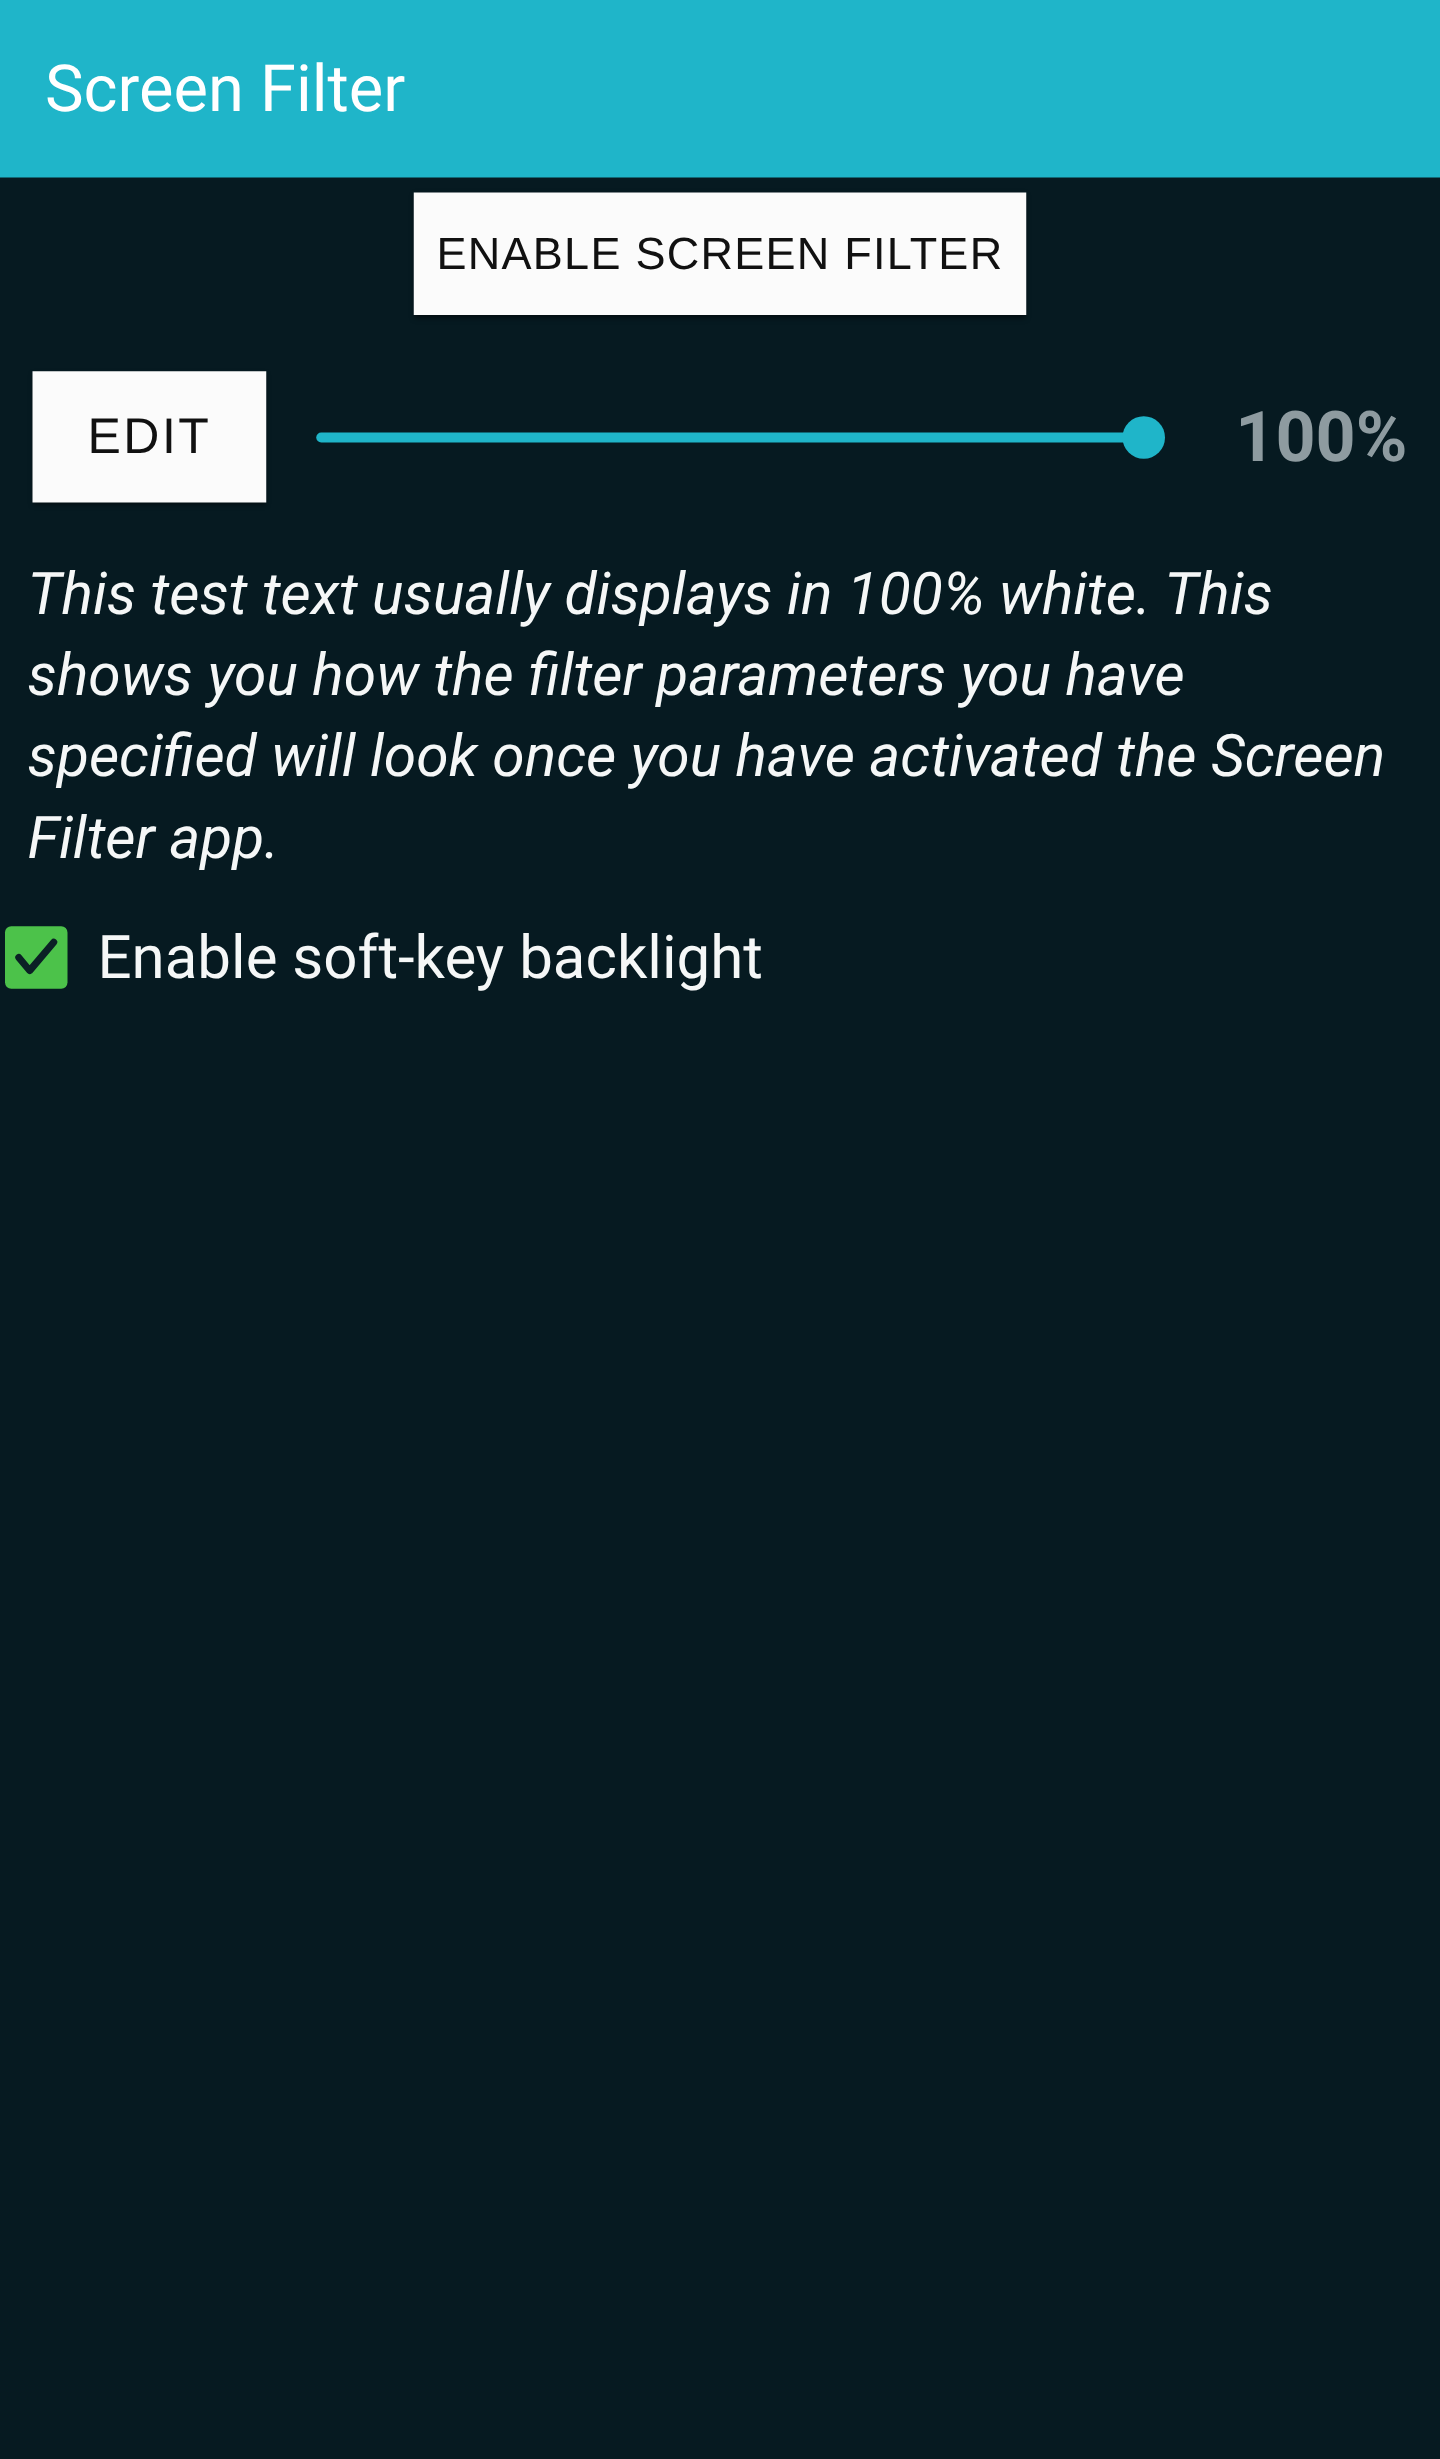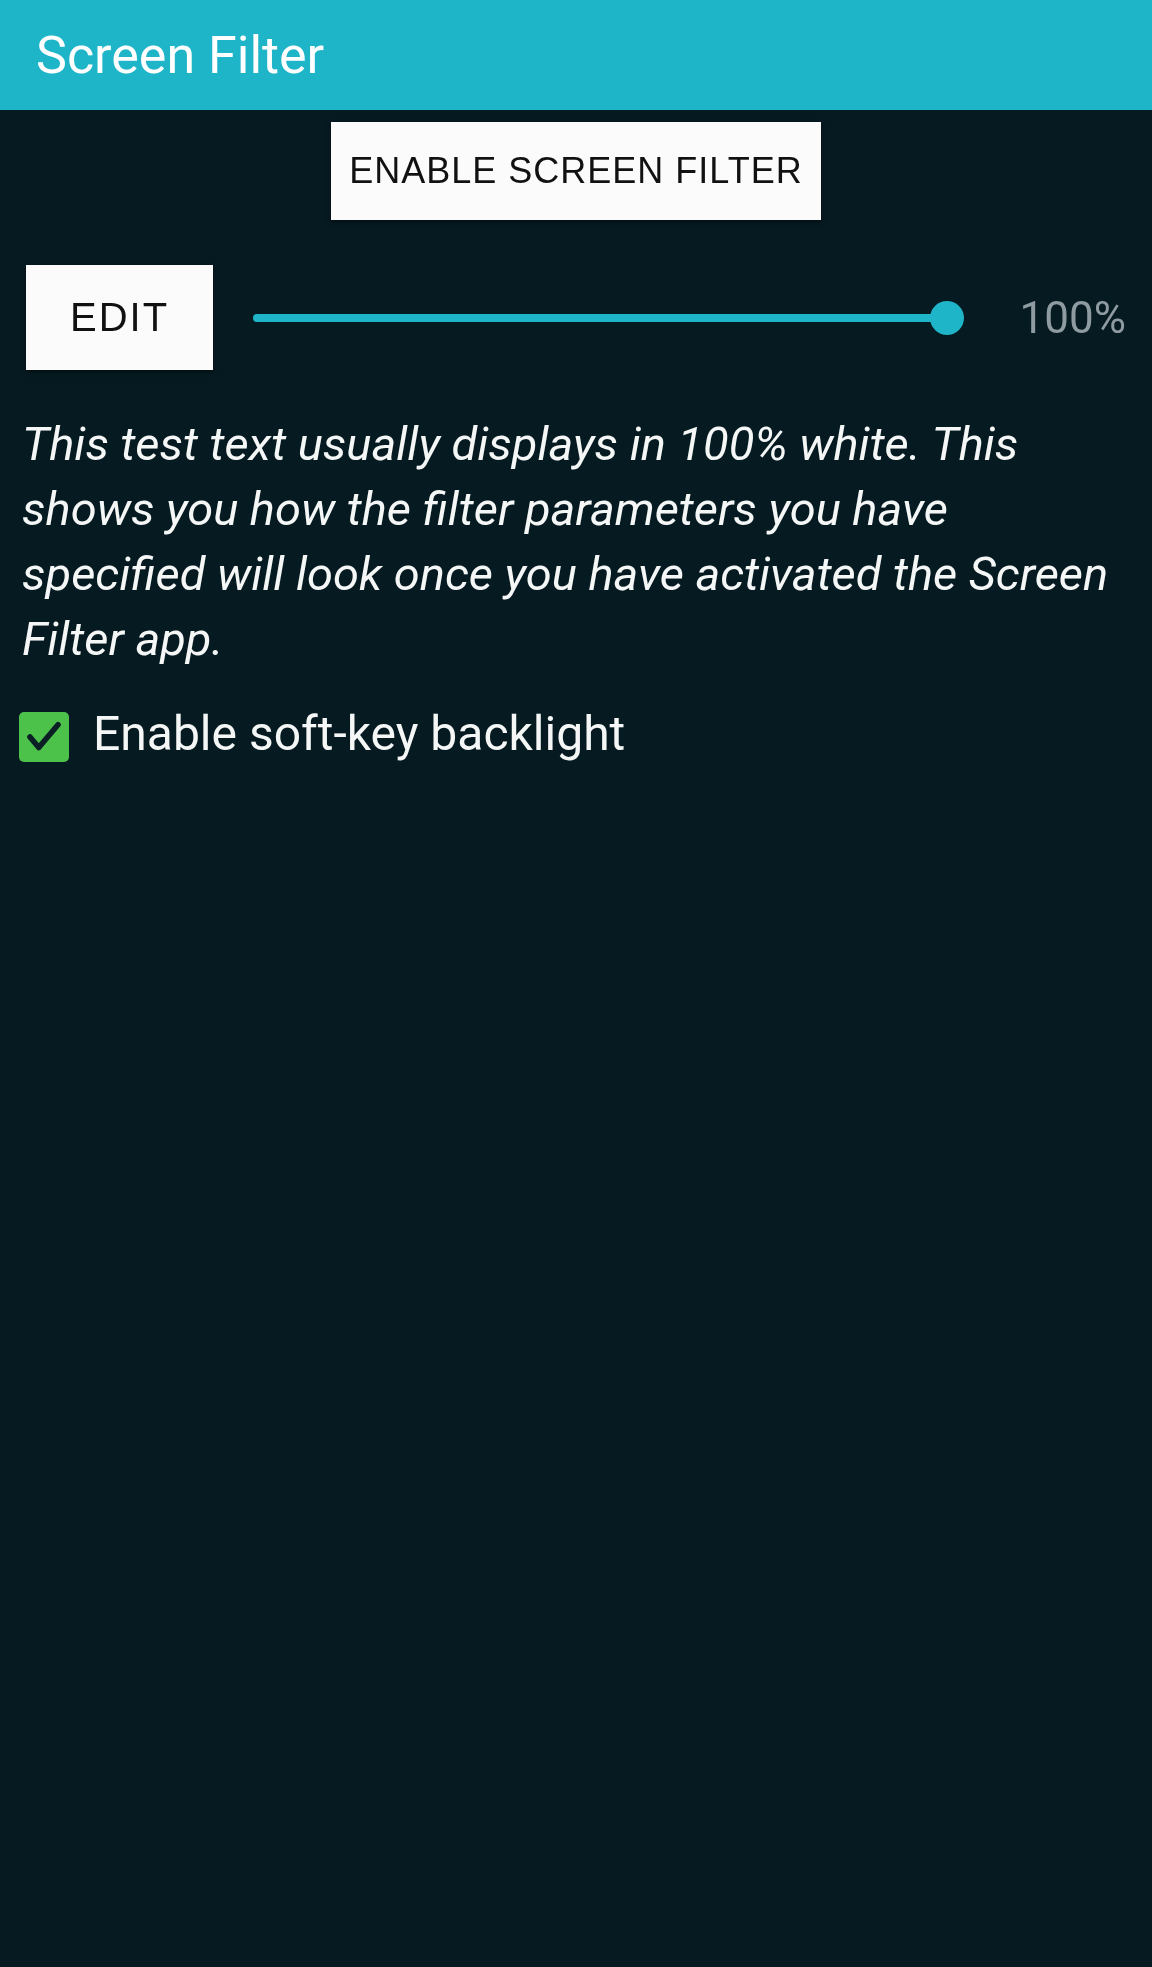--- a/index.html
+++ b/index.html
@@ -9,21 +9,21 @@
   }
   body {
     width: 1152px;
     height: 1967px;
     background: #061a21;
     font-family: Roboto, Arial, sans-serif;
     overflow: hidden;
   }
   .header {
     background: #1fb5c9;
-    height: 110px;
+    height: 142px;
     display: flex;
     align-items: center;
     padding-left: 36px;
   }
   .header-title {
     color: #ffffff;
     font-size: 52px;
     font-weight: 400;
   }
   .content {
@@ -89,37 +89,37 @@
     right: -2px;
     top: 50%;
     transform: translateY(-50%);
     width: 34px;
     height: 34px;
     background: #1fb5c9;
     border-radius: 50%;
   }
   .percent-label {
     color: #8e9ba0;
-    font-size: 44px;
-    font-weight: 400;
+    font-size: 56px;
+    font-weight: 700;
     flex-shrink: 0;
     padding-left: 18px;
   }
   .description {
     color: #f5f7f7;
     font-size: 47px;
     font-weight: 400;
     line-height: 1.38;
     padding: 42px 22px 34px 22px;
     font-style: italic;
   }
   .checkbox-row {
     display: flex;
-    align-items: flex-end;
-    padding-left: 19px;
+    align-items: center;
+    padding-left: 4px;
     gap: 24px;
   }
   .checkbox {
     width: 50px;
     height: 50px;
     background: #4cc24a;
     border-radius: 5px;
     display: flex;
     align-items: center;
     justify-content: center;

